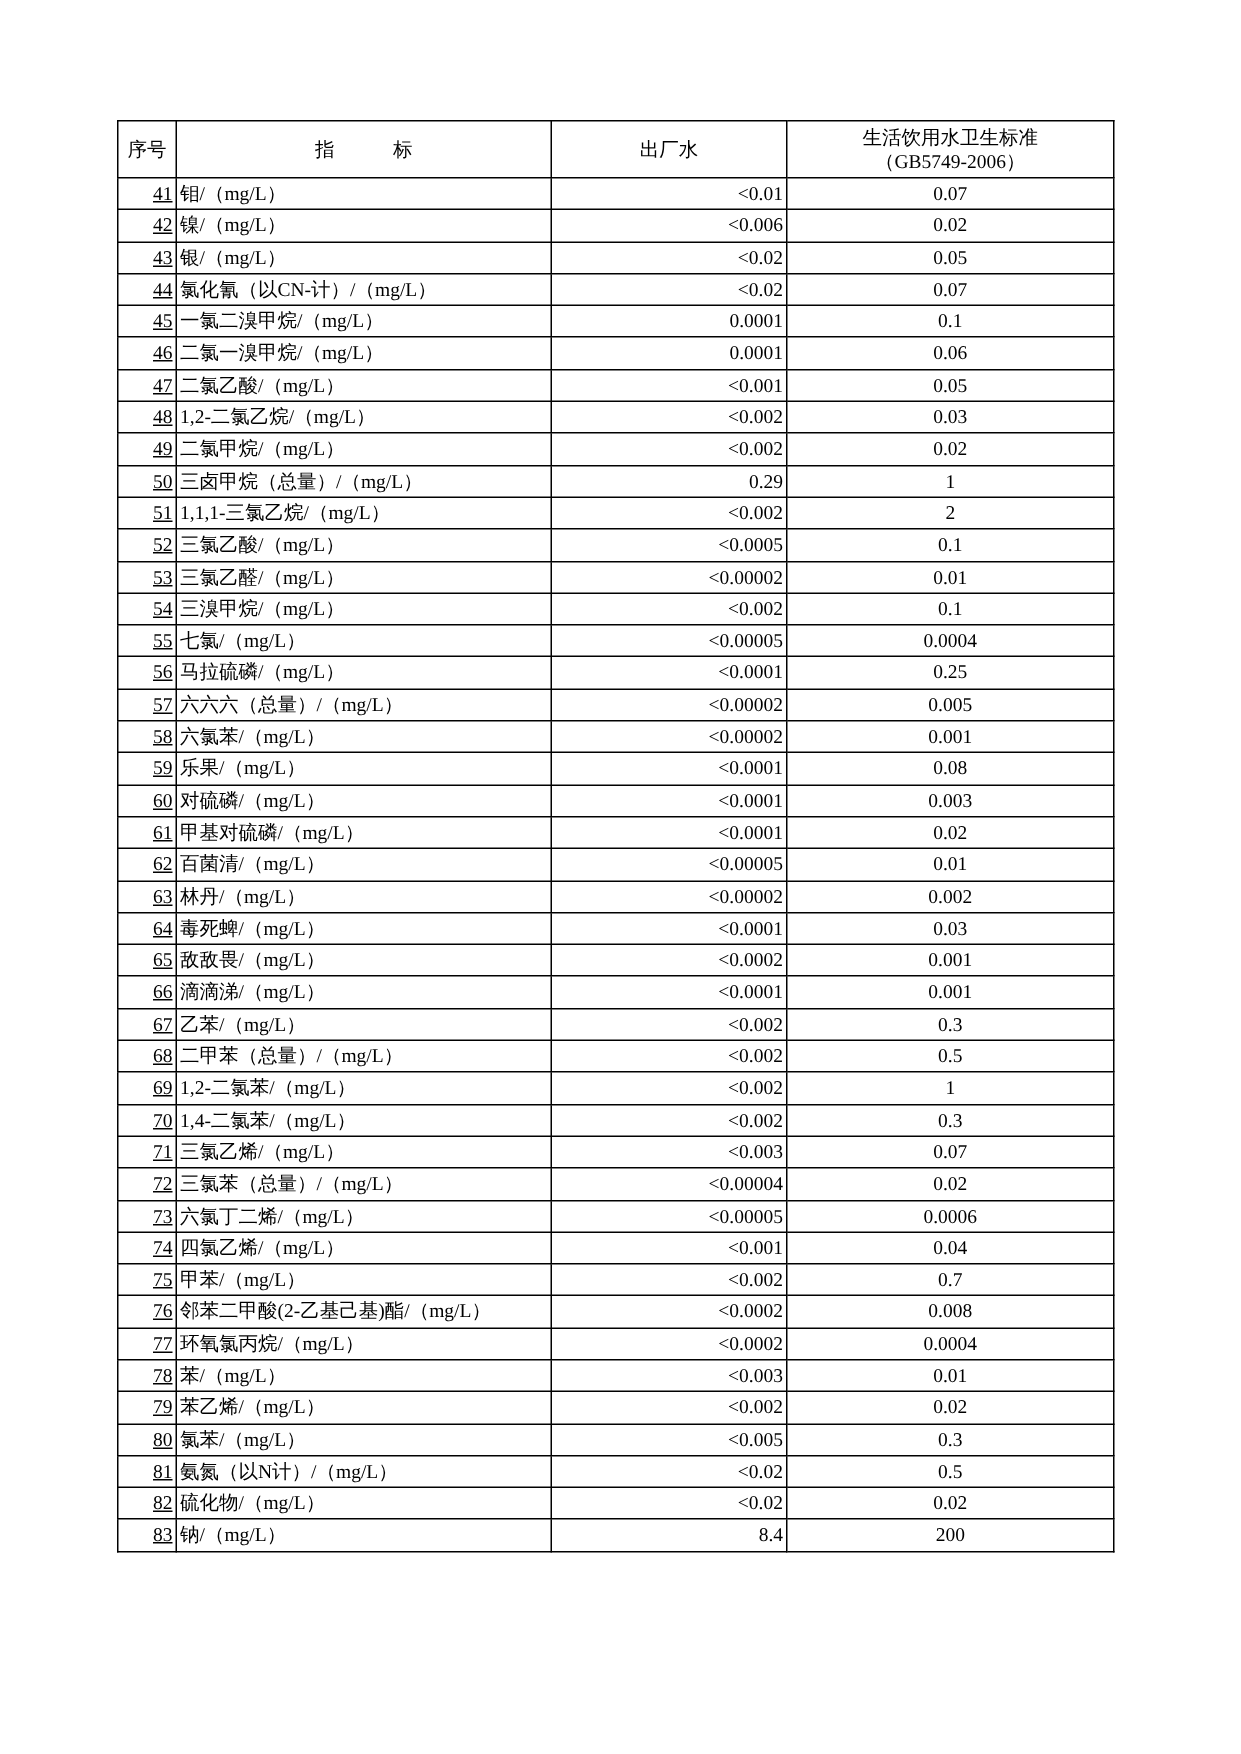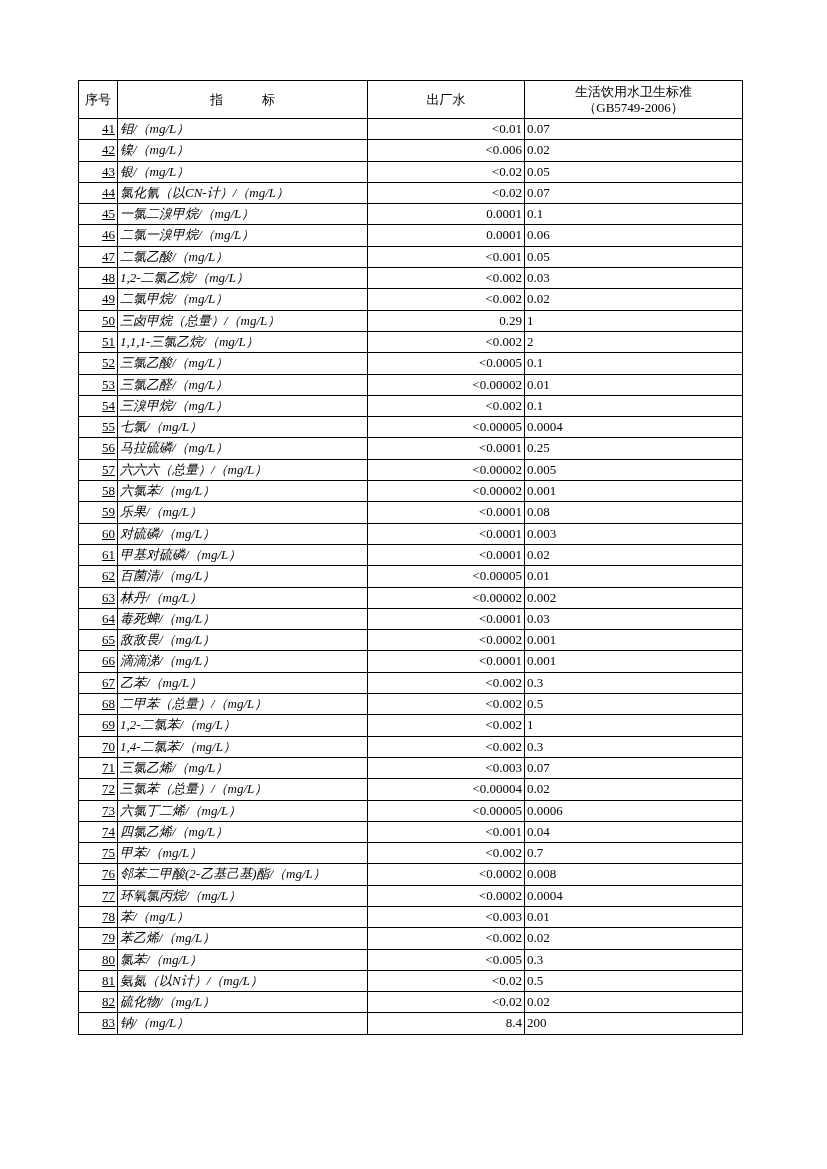--- a/index.html
+++ b/index.html
@@ -40,23 +40,23 @@
     height: 37px;
     line-height: 16px;
     text-align: center;
     vertical-align: middle;
   }
   col.c-no  { width: 39px; }
   col.c-ind { width: 250px; }
   col.c-val { width: 157px; }
   col.c-std { width: 218px; }
   td.no  { text-align: right; padding-right: 5px; text-decoration: underline; }
-  td.ind { text-align: left;  padding-left: 3px; font-style: italic; }
+  td.ind { text-align: left;  padding-left: 3px; }
   td.val { text-align: right; padding-right: 2px; margin-top: 24px; }
-  td.std { text-align: left; padding-right: 2px; }
+  td.std { text-align: center; padding-right: 2px; }
   .std-head-line { display: block; }
 </style>
 </head>
 <body>
 
 <div class="page">
   <table class="report">
     <colgroup>
       <col class="c-no">
       <col class="c-ind">

